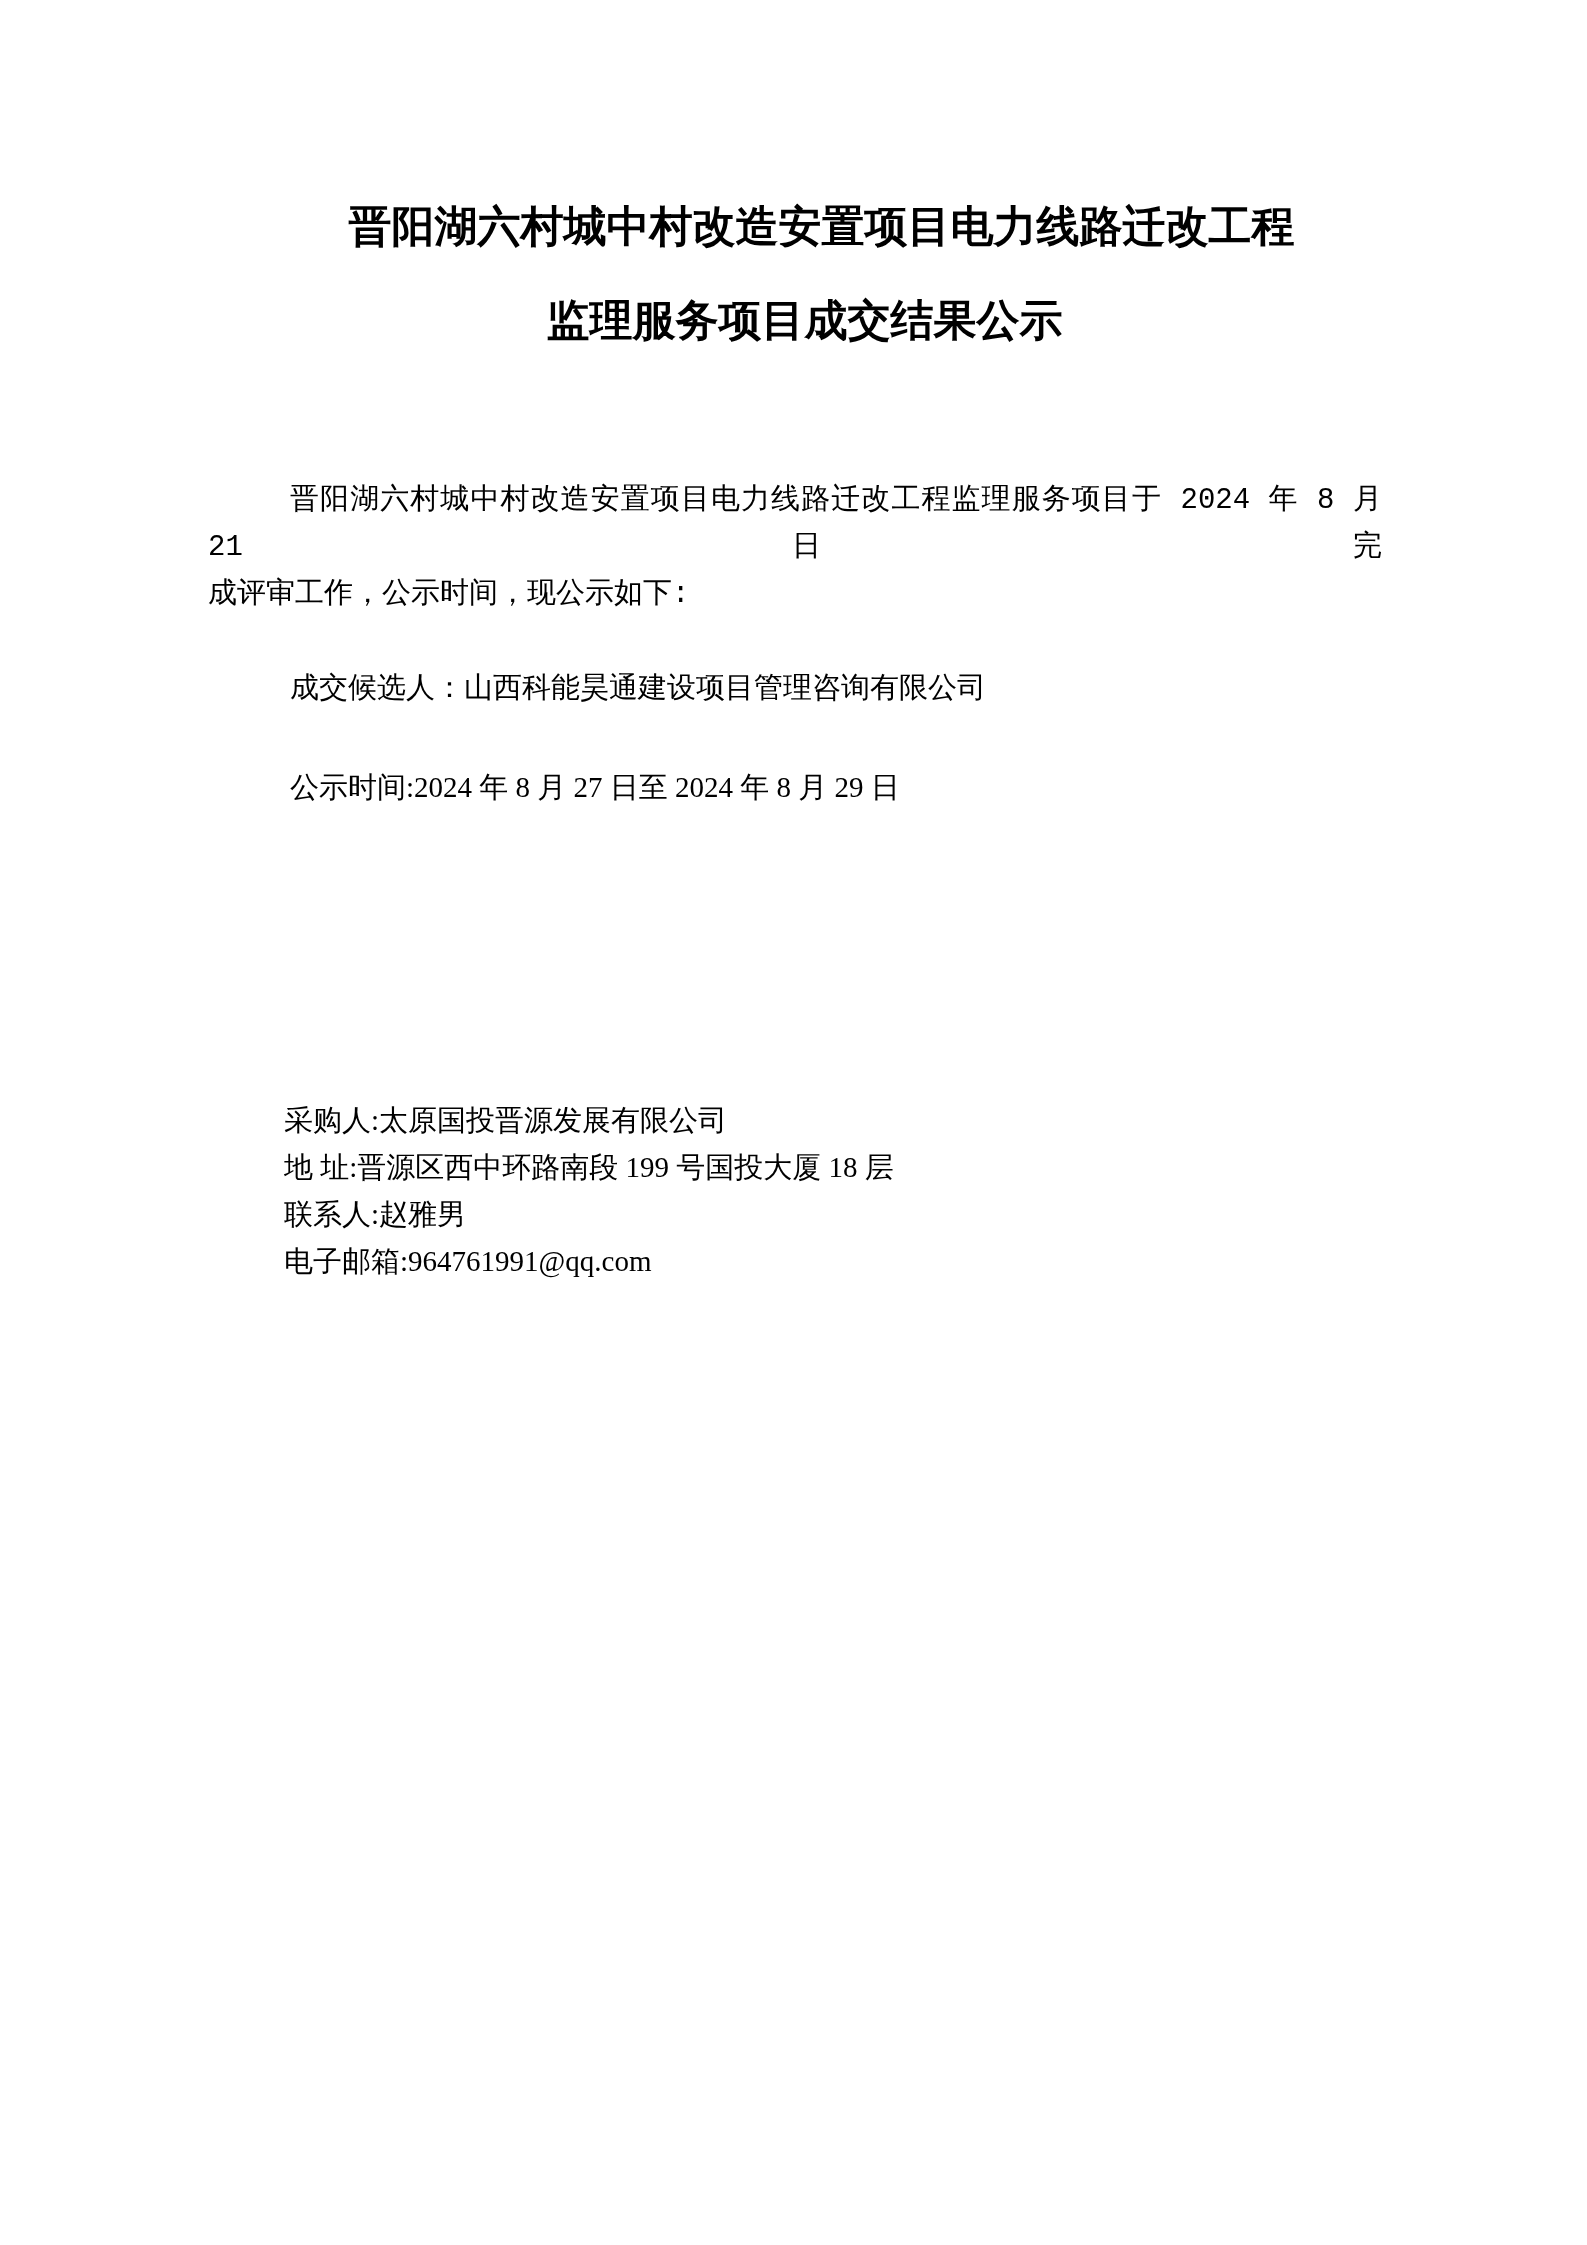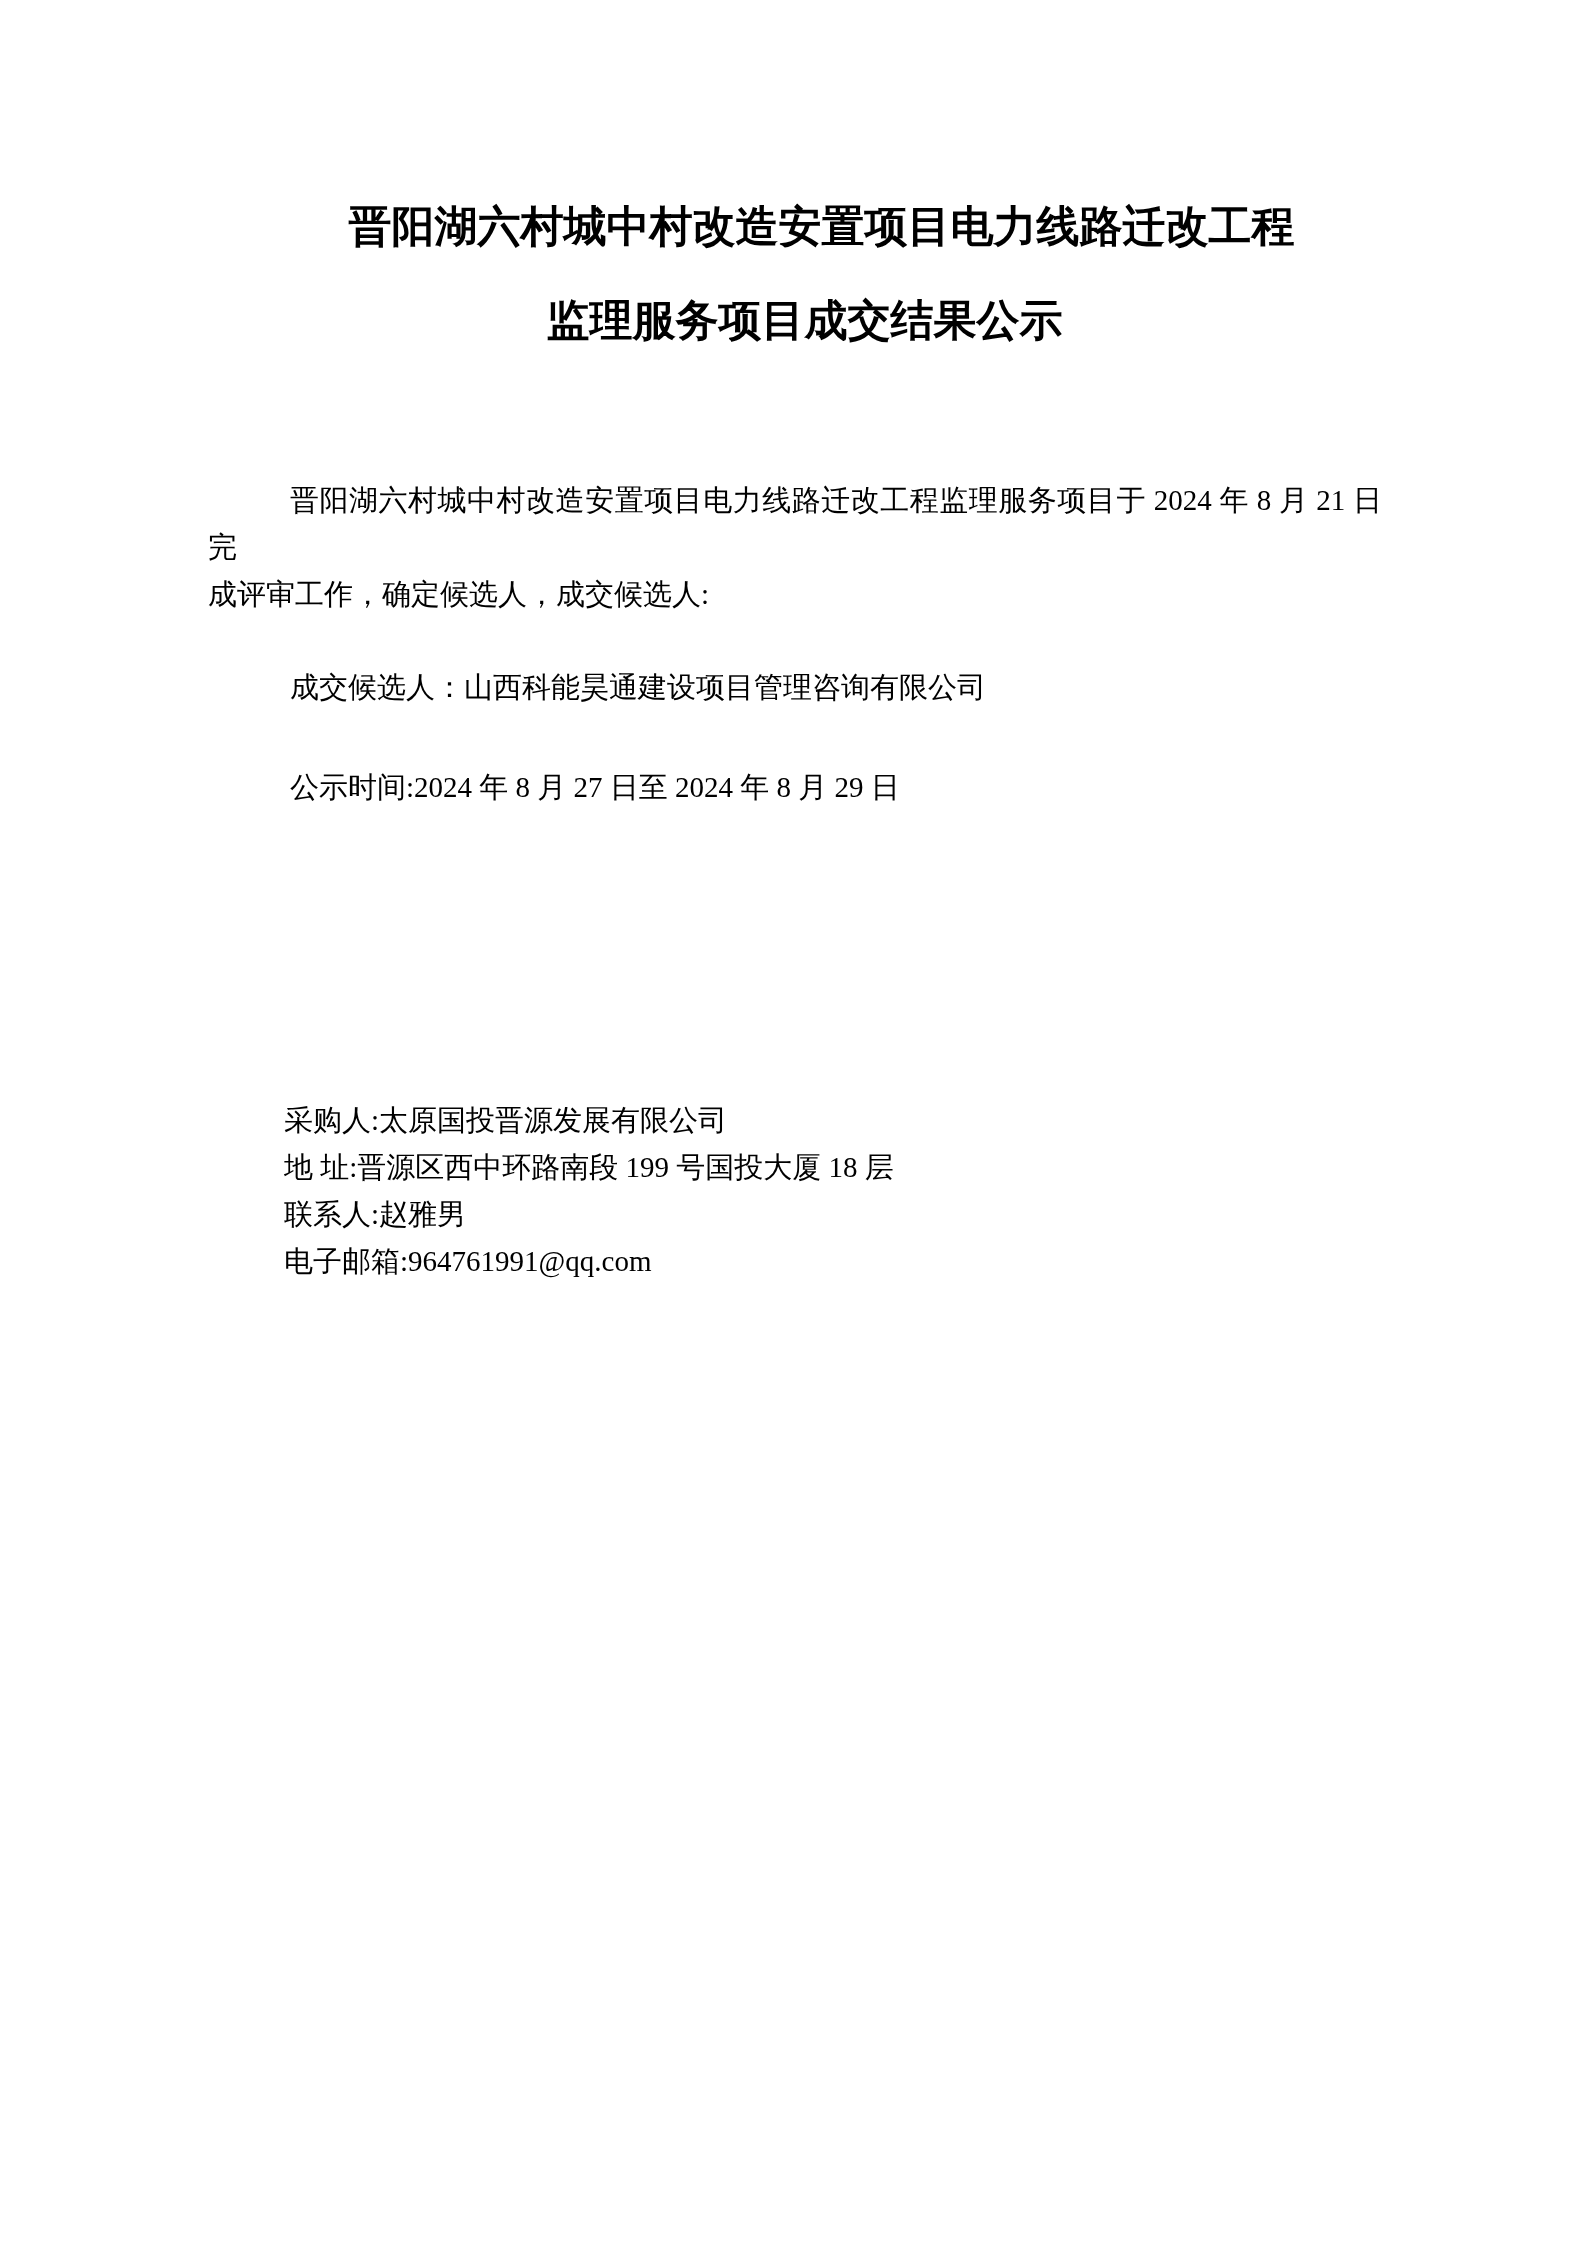--- a/index.html
+++ b/index.html
@@ -30,20 +30,21 @@
   .title-line.l2 { top: 291px; padding-left: 11px; }
 
   .body-text {
     position: absolute;
     font-size: 29px;
     line-height: 47px;
   }
   .para {
     left: 208px;
     width: 1174px;
+    font-family: Liberation Mono, monospace;
   }
   .line-full {
     text-align: justify;
     text-align-last: justify;
   }
   .line-indent {
     text-indent: 82px;
   }
   #intro-para { top: 477px; }
   #winner-line { top: 664px; left: 290px; white-space: nowrap; }
@@ -56,21 +57,21 @@
 <body>
 
 <div class="page">
 
   <div class="title-line l1">晋阳湖六村城中村改造安置项目电力线路迁改工程</div>
 
   <div class="title-line l2">监理服务项目成交结果公示</div>
 
   <div class="body-text para" id="intro-para">
     <div class="line-indent line-full">晋阳湖六村城中村改造安置项目电力线路迁改工程监理服务项目于 2024 年 8 月 21 日完</div>
-    <div>成评审工作，确定候选人，成交候选人:</div>
+    <div>成评审工作，公示时间，现公示如下:</div>
   </div>
 
   <div class="body-text" id="winner-line">成交候选人：山西科能昊通建设项目管理咨询有限公司</div>
 
   <div class="body-text" id="period-line">公示时间:2024 年 8 月 27 日至 2024 年 8 月 29 日</div>
 
 
   <div class="body-text" id="contact-block">
     <div class="contact-line">采购人:太原国投晋源发展有限公司</div>
     <div class="contact-line">地 址:晋源区西中环路南段 199 号国投大厦 18 层</div>

